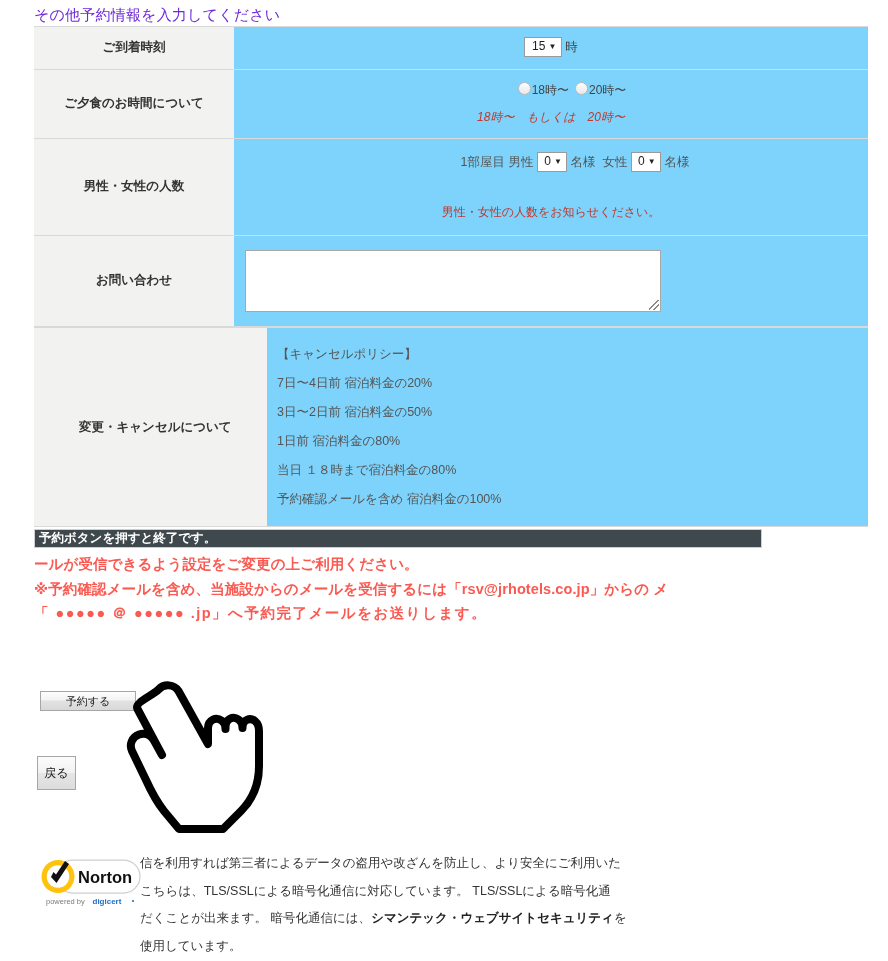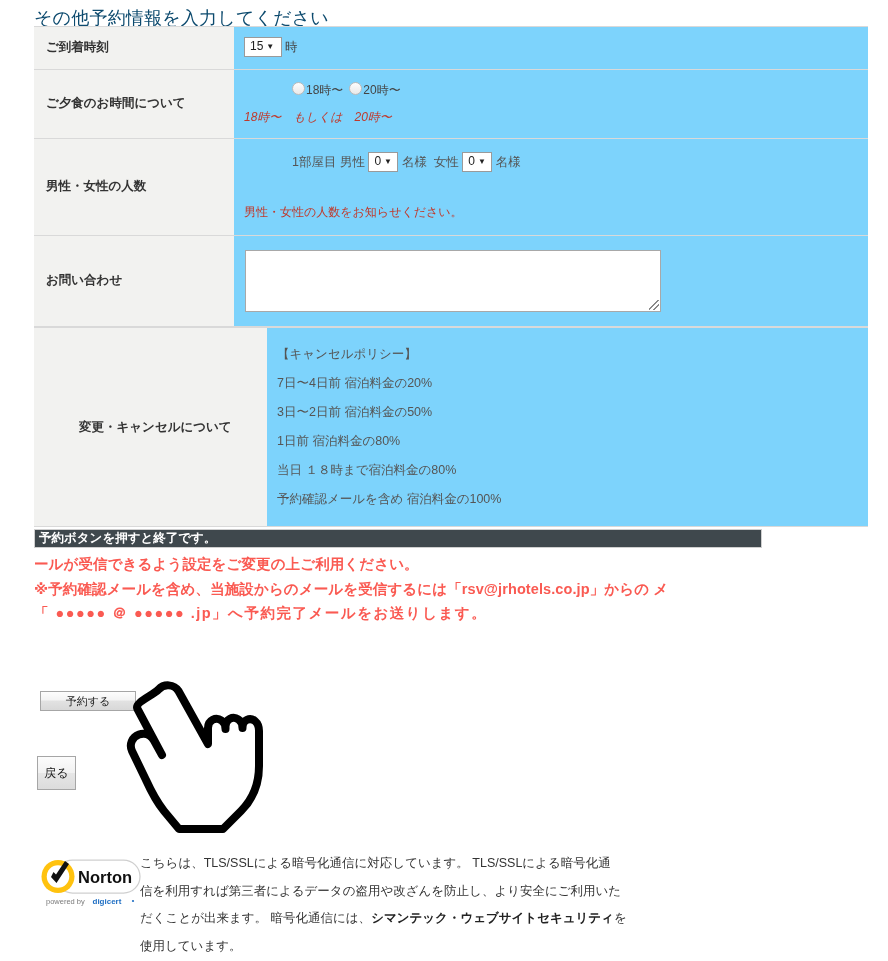--- a/index.html
+++ b/index.html
@@ -21,36 +21,36 @@
     position: relative;
     width: 888px;
     height: 961px;
   }
 
   
   .section-heading {
     position: absolute;
     left: 34px;
     top: 6px;
-    font-size: 18px;
-    color: #0c4a6e;
+    font-size: 15px;
+    color: #6d28d9;
     letter-spacing: .2px;
     white-space: nowrap;
   }
 
   
   .form-table {
     position: absolute;
     left: 34px;
     width: 834px;
     border-collapse: collapse;
     table-layout: fixed;
     font-size: 12.5px;
   }
-  .form-table.t1 { top: 26px; }
+  .form-table.t1 { top: 26px; text-align: center; }
   .form-table.t2 { top: 327px; }
 
   .form-table td {
     border-top: 1px solid #d9d9d9;
     border-bottom: 1px solid #d9d9d9;
     padding: 0;
     vertical-align: middle;
   }
   .form-table tr:not(:last-child) td { border-bottom: none; }
 
@@ -382,20 +382,20 @@
 
         <text x="84" y="53" font-family="Liberation Sans, sans-serif" font-size="33" font-weight="bold" fill="#111111">Norton</text>
 
         <text x="20" y="95" font-family="Liberation Sans, sans-serif" font-size="15" fill="#7b7b7b">powered by</text>
         <text x="113" y="95" font-family="Liberation Sans, sans-serif" font-size="16" font-weight="bold" fill="#1f6fc4">digicert</text>
         <circle cx="194" cy="90" r="2.2" fill="#1f6fc4"></circle>
       </svg>
     </div>
 
     <div class="ssl-text">
+      <div>信を利用すれば第三者によるデータの盗用や改ざんを防止し、より安全にご利用いた</div>
       <div>こちらは、TLS/SSLによる暗号化通信に対応しています。 TLS/SSLによる暗号化通</div>
-      <div>信を利用すれば第三者によるデータの盗用や改ざんを防止し、より安全にご利用いた</div>
       <div><span>だくことが出来ます。 暗号化通信には、</span><b>シマンテック・ウェブサイトセキュリティ</b><span>を</span></div>
       <div>使用しています。</div>
     </div>
   </div>
 
 </div>
 
 </body></html>

